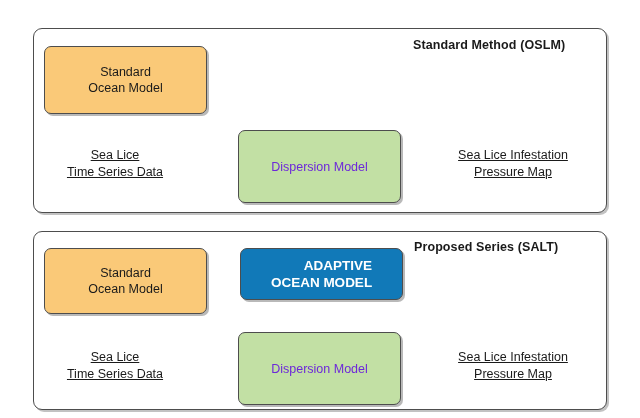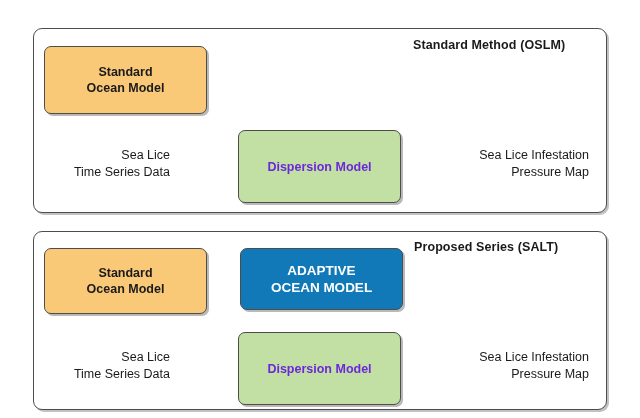--- a/index.html
+++ b/index.html
@@ -49,21 +49,20 @@
     position: absolute;
     box-sizing: border-box;
     border: 1.6px solid #4d4d4d;
     border-radius: 7px;
     display: flex;
     align-items: center;
     justify-content: center;
     text-align: center;
     line-height: 1.28;
     box-shadow: 2px 2px 0 rgba(80,80,80,0.40);
-    font-weight: bold;
   }
   .node-orange {
     background: #fac978;
     color: #1a1a1a;
     font-size: 12.5px;
   }
   .node-green {
     background: #c2e0a4;
     color: #6d28d9;
     font-size: 12.5px;
@@ -71,23 +70,24 @@
   .node-blue {
     background: #1179b8;
     color: #ffffff;
     font-size: 13.5px;
     font-weight: bold;
   }
   .free-label {
     position: absolute;
     font-size: 12.5px;
     color: #1a1a1a;
-    text-align: right;
+    text-align: center;
     line-height: 1.32;
     white-space: pre-line;
+    text-decoration: underline;
   }
   svg.wires {
     position: absolute;
     left: 0;
     top: 0;
     width: 640px;
     height: 418px;
     pointer-events: none;
   }
   .wire {
@@ -138,21 +138,21 @@
   <div class="free-label" style="left:437px; top:147px; width:152px;">Sea Lice Infestation
 Pressure Map</div>
 
   <div class="panel" id="panel-bottom"></div>
 
   <div class="panel-title" style="left:414px; top:240px;">Proposed Series (SALT)</div>
 
   <div class="node node-orange" style="left: 44px; top: 248px; width: 163px; height: 66px; white-space: pre-line;">Standard
 Ocean Model</div>
 
-  <div class="node node-blue" style="left: 240px; top: 248px; width: 163px; height: 62px; white-space: pre-line;">ADAPTIVE
+  <div class="node node-blue" style="left: 240px; top: 248px; width: 163px; height: 52px; white-space: pre-line; text-align: right;">ADAPTIVE
 OCEAN MODEL</div>
 
   <div class="node node-green" style="left: 238px; top: 332px; width: 163px; height: 73px; white-space: pre-line;">Dispersion Model</div>
 
   <div class="free-label" style="left:60px; top:349px; width:110px;">Sea Lice
 Time Series Data</div>
 
   <div class="free-label" style="left:437px; top:349px; width:152px;">Sea Lice Infestation
 Pressure Map</div>
 

